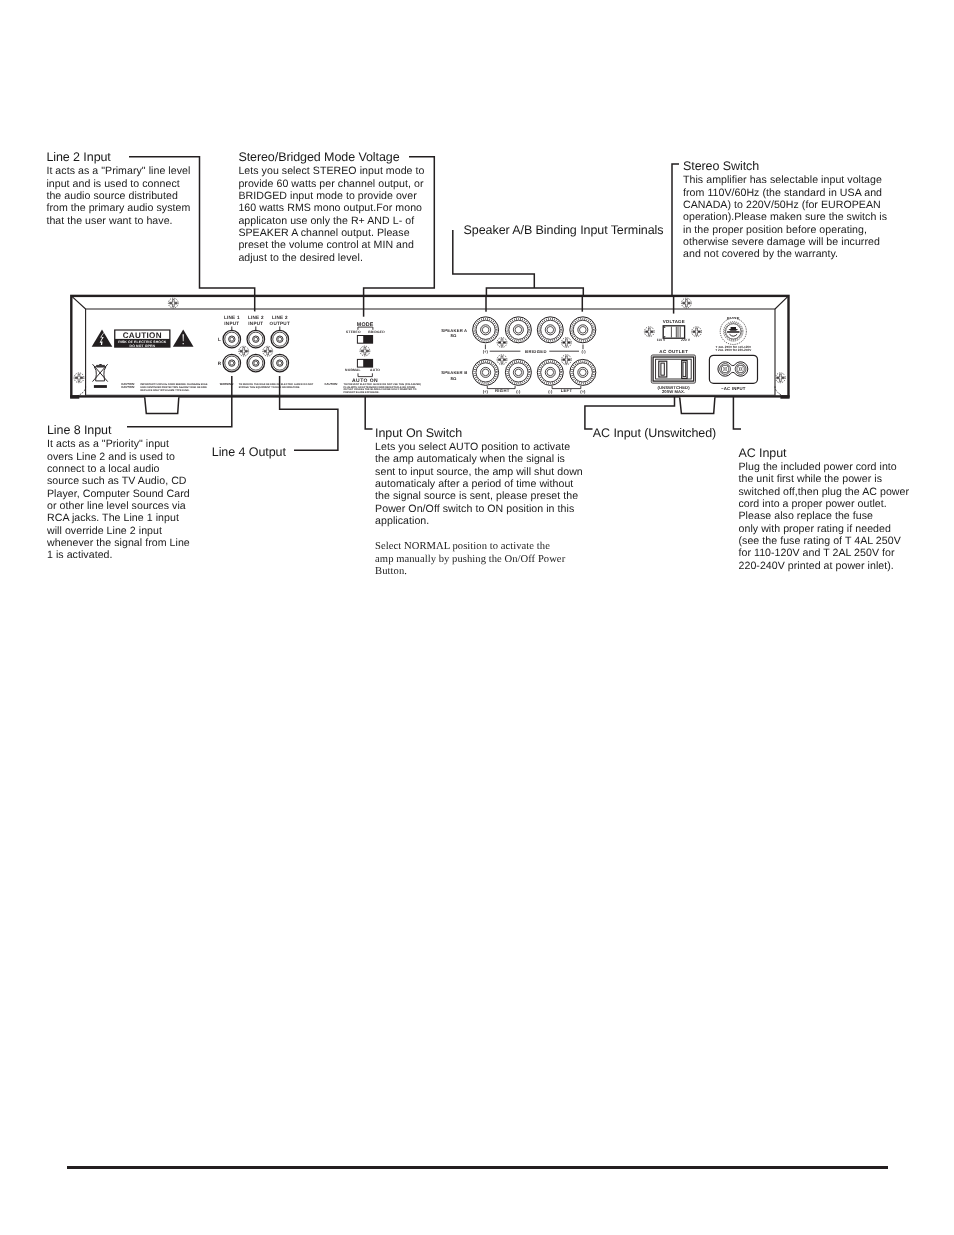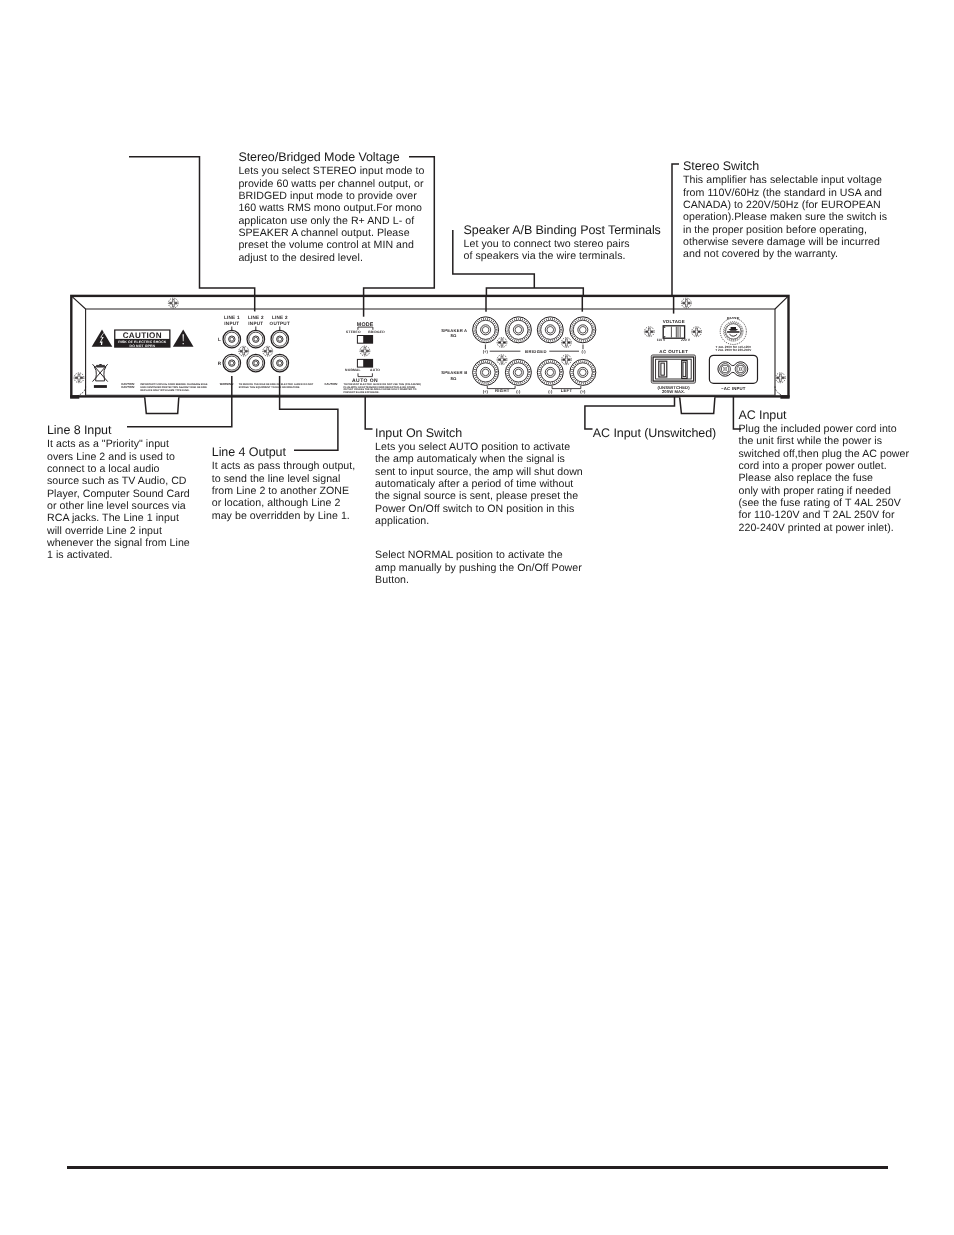--- a/index.html
+++ b/index.html
@@ -4,21 +4,21 @@
 <title>Rear Panel Diagram</title>
 <style>
   html,body{margin:0;padding:0;}
   body{width:954px;height:1235px;background:#ffffff;font-family:"Liberation Sans",sans-serif;color:#1a1a1a;overflow:hidden;
        -webkit-font-smoothing:antialiased;text-rendering:geometricPrecision;}
   .page{position:relative;width:954px;height:1235px;background:#fff;}
   .co{position:absolute;}
   .co .ttl{font-size:12.5px;line-height:15px;white-space:nowrap;letter-spacing:-0.08px;}
   .co .bd{font-size:10.6px;line-height:12.35px;letter-spacing:0.05px;}
   .co .bd p{margin:0;}
-  .co .bd p+p{margin-top:22px;}
+  .co .bd p+p{margin-top:14px;font-family:Liberation Serif, serif;}
   #diagram{position:absolute;left:0;top:0;}
   .hr{position:absolute;left:67px;top:1166px;width:821px;height:2.6px;background:#231f20;}
 </style>
 </head>
 <body>
 
 <div class="page">
 <svg id="diagram" width="954" height="1235" viewBox="0 0 954 1235" font-family="'Liberation Sans',sans-serif" shape-rendering="geometricPrecision">
   <defs>
     <g id="screw">
@@ -255,69 +255,69 @@
     <path d="M231.8 376 V397"></path>
     <path d="M279.6 376 V397"></path>
     <path d="M254.7 295 V311.4"></path>
     <path d="M363.6 295 V316.7"></path>
     <path d="M486.0 295 V311.7"></path>
     <path d="M582.3 295 V311.7"></path>
     <path d="M673.6 295 V313.6"></path>
   </g>
 </svg>
 
+  <div class="co" style="left:46.4px;top:150.3px">
+    <div class="ttl">Line 2 Input</div>
+    <div class="bd">
+        <p>It acts as a "Primary" line level<br>input and is used to connect<br>the audio source distributed<br>from the primary audio system<br>that the user want to have.</p>
+      </div>
+  </div>
 
   <div class="co" style="left:238.4px;top:150.3px">
     <div class="ttl">Stereo/Bridged Mode Voltage</div>
     <div class="bd">
         <p>Lets you select STEREO input mode to<br>provide 60 watts per channel  output, or<br>BRIDGED input mode to provide over<br>160 watts RMS mono output.For mono<br>applicaton use only the R+ AND L- of<br>SPEAKER A channel output. Please<br>preset the volume control at MIN and<br>adjust to the desired level.</p>
       </div>
   </div>
 
   <div class="co" style="left:463.6px;top:222.8px">
-    <div class="ttl">Speaker A/B Binding Post Terminals</div>
-    <div class="bd">
-        <p>Let you to connect two stereo pairs<br>of speakers via the wire terminals.</p>
-      </div>
+    <div class="ttl">Speaker A/B Binding Input Terminals</div>
   </div>
 
   <div class="co" style="left:683px;top:159.3px">
     <div class="ttl">Stereo Switch</div>
     <div class="bd">
         <p>This amplifier has selectable input voltage<br>from 110V/60Hz (the standard in USA and<br>CANADA) to 220V/50Hz (for EUROPEAN<br>operation).Please maken sure the switch is<br>in the proper position before operating,<br>otherwise severe damage will be incurred<br>and not covered by the warranty.</p>
       </div>
   </div>
 
   <div class="co" style="left:47px;top:423.3px">
     <div class="ttl">Line 8 Input</div>
     <div class="bd">
         <p>It acts as a "Priority" input<br>overs Line 2 and is used to<br>connect to a local audio<br>source such as TV Audio, CD<br>Player, Computer Sound Card<br>or other line level sources via<br>RCA jacks. The Line 1 input<br>will override Line 2 input<br>whenever the signal from Line<br>1 is activated.</p>
       </div>
   </div>
 
   <div class="co" style="left:211.8px;top:445.3px">
     <div class="ttl">Line 4 Output</div>
-    <div class="bd">
-        <p>It acts as pass through output,<br>to send the line level signal<br>from Line 2 to another ZONE<br>or location, although Line 2<br>may be overridden by Line 1.</p>
-      </div>
   </div>
 
   <div class="co" style="left:375.1px;top:426.0px">
     <div class="ttl">Input On Switch</div>
     <div class="bd">
       <p>Lets you select AUTO position to activate<br>the amp automaticaly when the signal is<br>sent to input source, the amp will shut down<br>automaticaly after a period of time without<br>the signal source is sent, please preset the<br>Power On/Off switch to ON position in this<br>application.</p>
       <p>Select NORMAL position to activate the<br>amp manually by pushing the On/Off  Power<br>Button.</p>
     </div>
   </div>
 
   <div class="co" style="left:592.8px;top:426.0px">
     <div class="ttl">AC Input (Unswitched)</div>
   </div>
 
-  <div class="co" style="left:738.5px;top:408px">
+  <div class="co" style="left:738.5px;top:446px">
     <div class="ttl">AC Input</div>
     <div class="bd">
         <p>Plug the included power cord into<br>the unit first while the power is<br>switched off,then plug the AC power<br>cord into a proper power outlet.<br> Please also replace the fuse<br>only with proper rating if needed<br>(see the fuse rating of T 4AL 250V<br>for 110-120V and T 2AL 250V for<br>220-240V printed at power inlet).</p>
       </div>
   </div>
 
   <div class="hr"></div>
 </div>
 
 </body></html>

